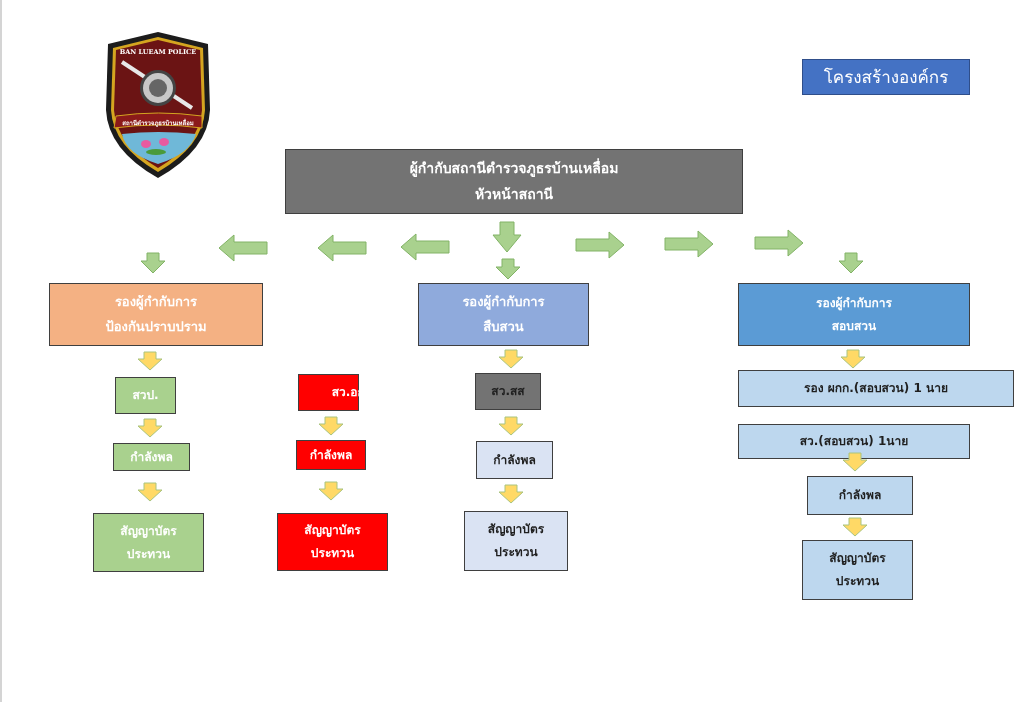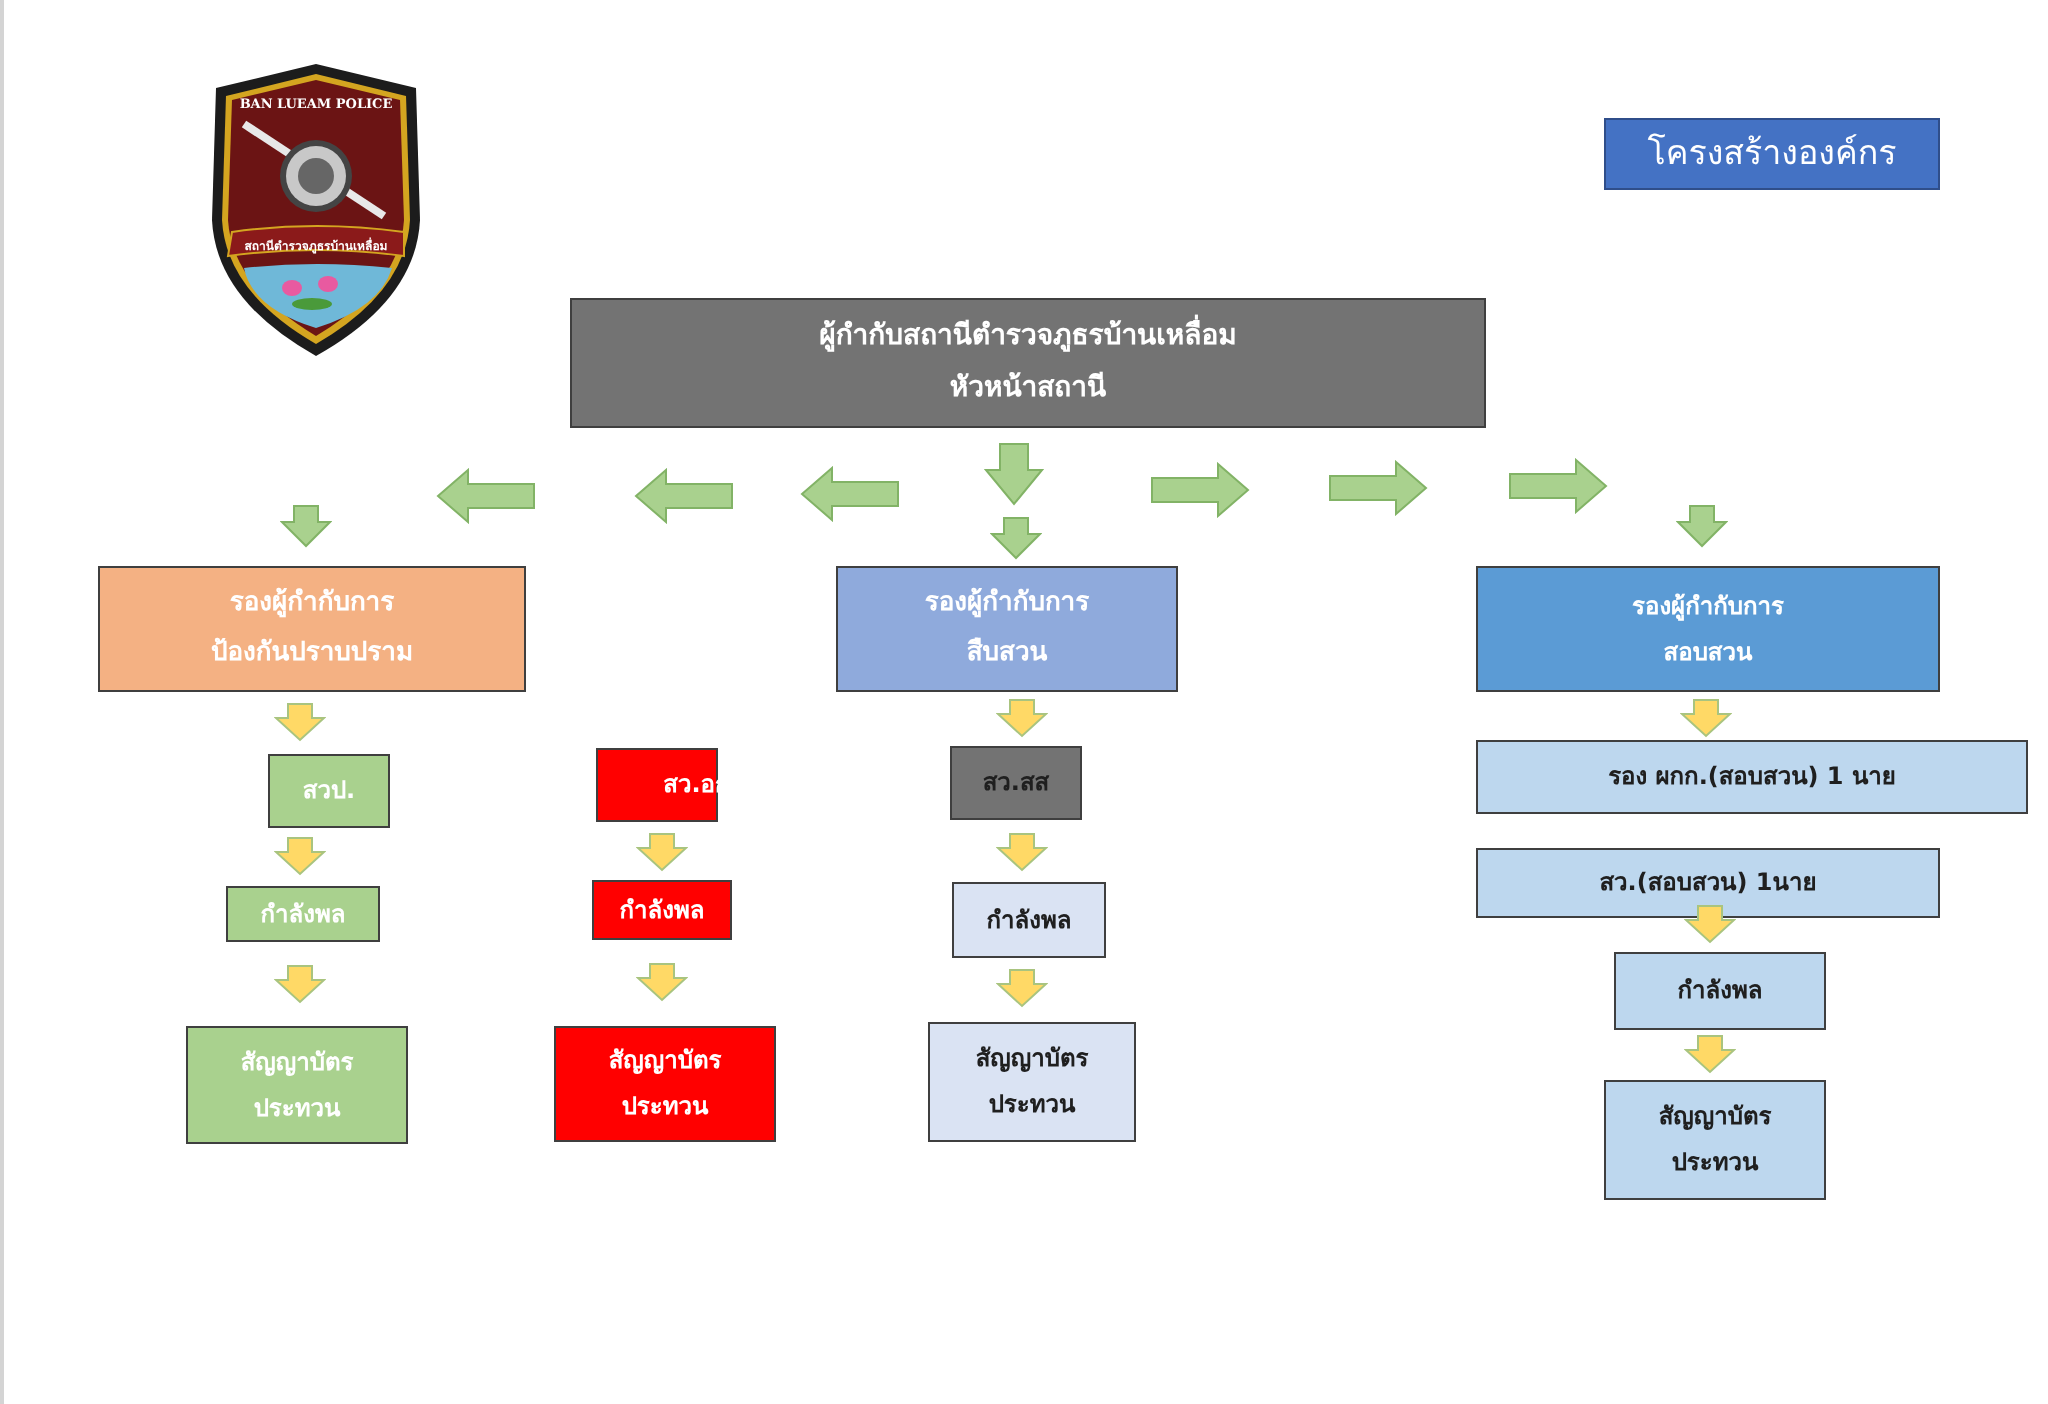--- a/index.html
+++ b/index.html
@@ -90,21 +90,21 @@
   <span>สืบสวน</span>
 </div>
 <div class="box c-white" style="left:738px; top:283px; width:232px; height:63px; background:#5b9bd5; font-size:12px;">
   <span>รองผู้กำกับการ</span>
   <span>สอบสวน</span>
 </div>
 
 <svg class="arrow" style="left:137px; top:351px;" width="26" height="20" viewBox="0 0 26 20">
   <path d="M7 1 H19 V8 H25 L13 19 L1 8 H7 Z" fill="#ffd966" stroke="#a9c47f" stroke-width="1"></path>
 </svg>
-<div class="box c-white" style="left:134px; top:377px; width:61px; height:37px; background:#a9d18e; font-size:12px;">
+<div class="box c-white" style="left:115px; top:377px; width:61px; height:37px; background:#a9d18e; font-size:12px;">
   <span>สวป.</span>
 </div>
 <svg class="arrow" style="left:137px; top:418px;" width="26" height="20" viewBox="0 0 26 20">
   <path d="M7 1 H19 V8 H25 L13 19 L1 8 H7 Z" fill="#ffd966" stroke="#a9c47f" stroke-width="1"></path>
 </svg>
 <div class="box c-white" style="left:113px; top:443px; width:77px; height:28px; background:#a9d18e; font-size:12px;">
   <span>กำลังพล</span>
 </div>
 <svg class="arrow" style="left:137px; top:482px;" width="26" height="20" viewBox="0 0 26 20">
   <path d="M7 1 H19 V8 H25 L13 19 L1 8 H7 Z" fill="#ffd966" stroke="#a9c47f" stroke-width="1"></path>

